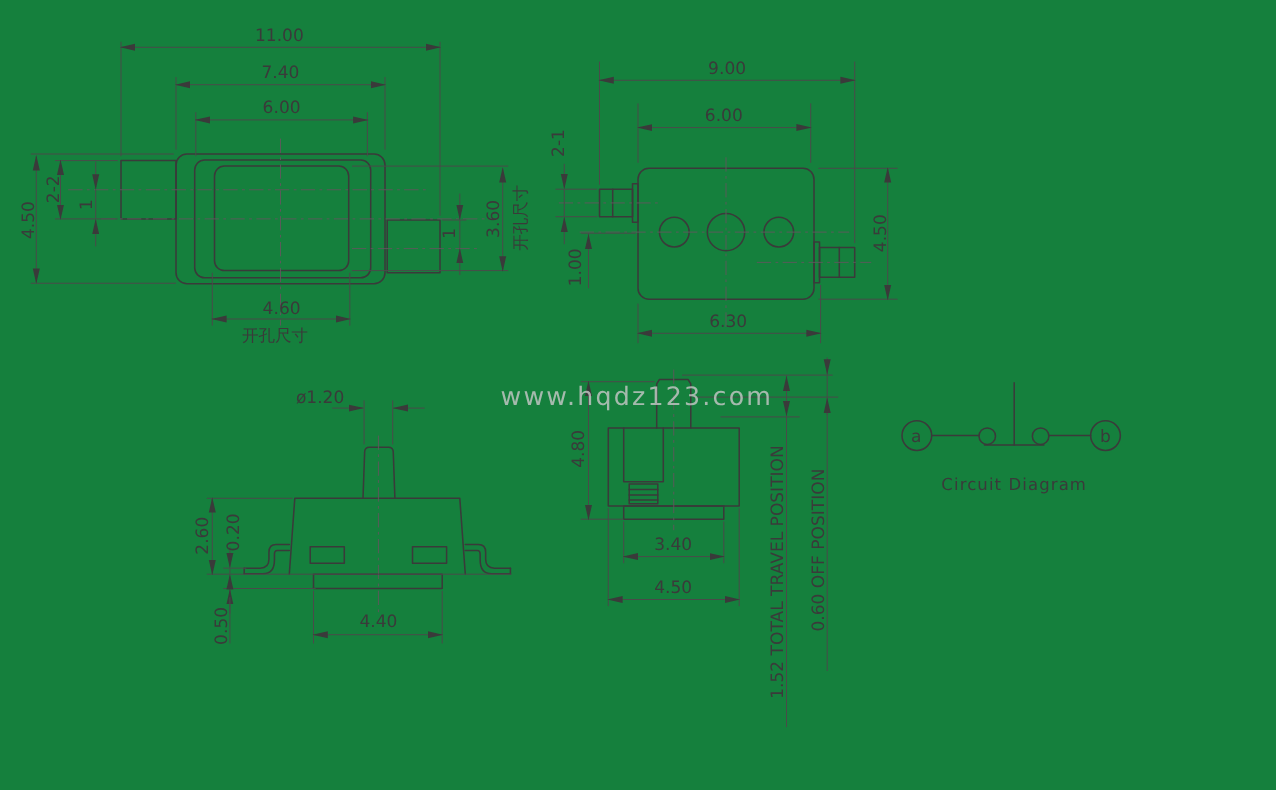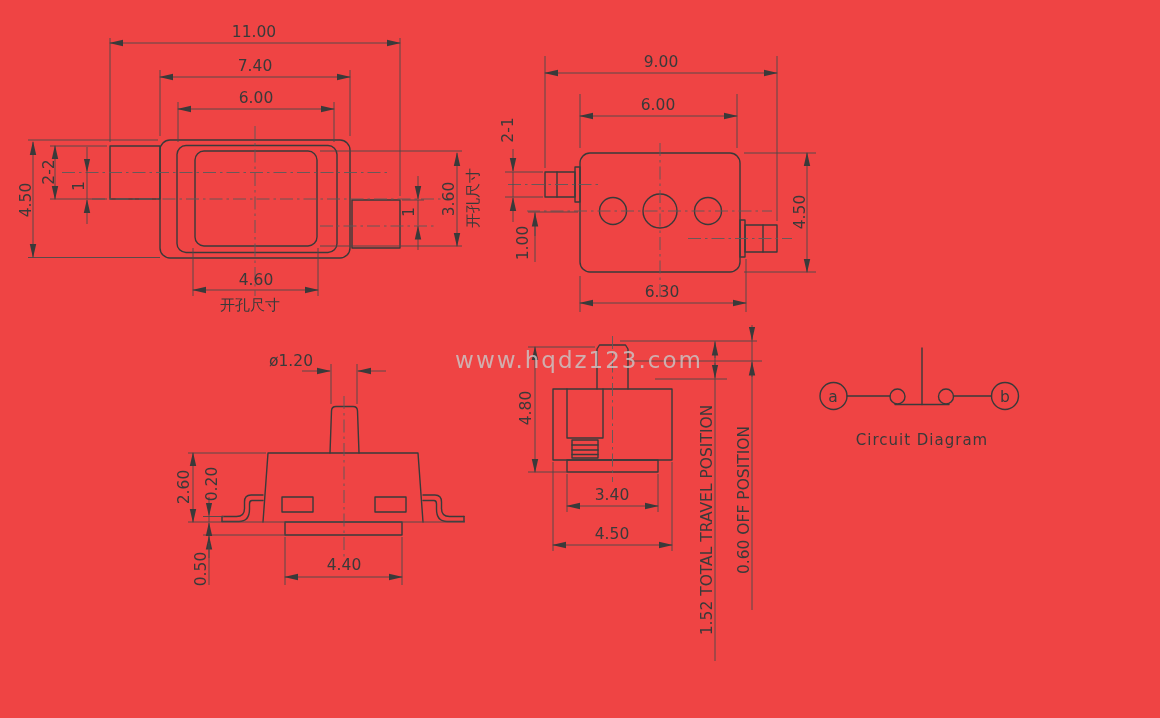--- a/index.html
+++ b/index.html
@@ -1,16 +1,16 @@
 <!DOCTYPE html>
 <html><head>
 <meta charset="utf-8">
 <style>
   html,body{margin:0;padding:0;background:#ffffff;}
-  .canvas{position:relative;width:1160px;height:718px;background:#ef4444;overflow:hidden;
+  .canvas{position:relative;width:1160px;height:718px;background:#15803d;overflow:hidden;
           font-family:"DejaVu Sans", sans-serif;}
   svg{position:absolute;left:0;top:0;}
   svg text{font-family:"DejaVu Sans", sans-serif;font-size:15.5px;fill:#3a3a3a;}
   svg text.cn{font-size:15px;}
   svg text.wm{font-size:23px;fill:#c9c9c9;letter-spacing:2px;opacity:.8;}
   svg text.cap{font-size:15px;letter-spacing:1px;}
   .obj{stroke:#3a3a3a;stroke-width:1.4;fill:none;stroke-linejoin:round;stroke-linecap:round;}
   .thin{stroke:#4a4a4a;stroke-width:0.9;fill:none;}
   .cl{stroke:#5a5a5a;stroke-width:0.9;fill:none;stroke-dasharray:13 4 2.5 4;}
 </style>

